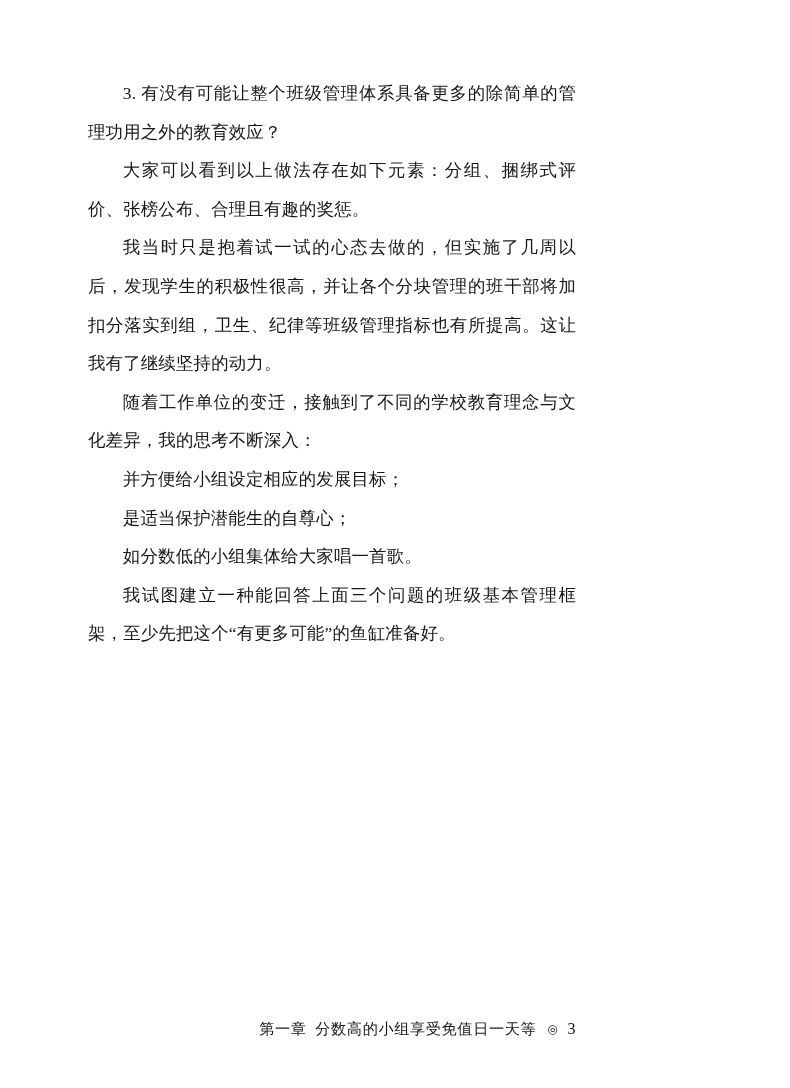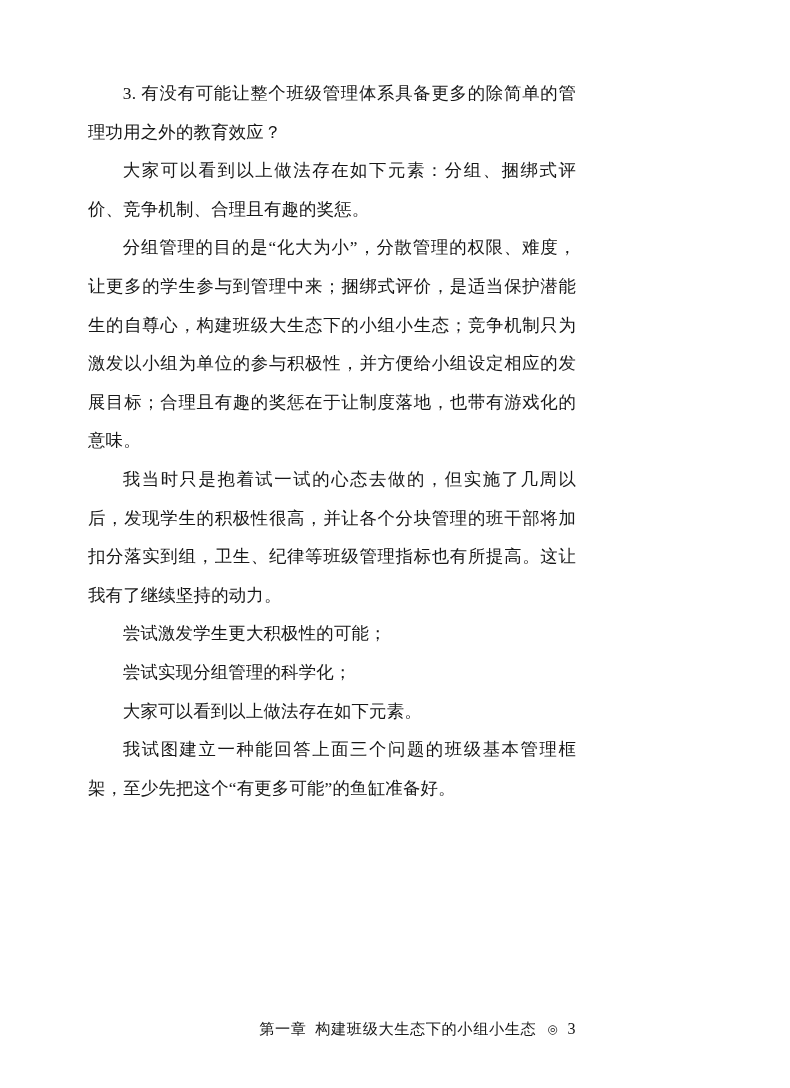--- a/index.html
+++ b/index.html
@@ -63,28 +63,28 @@
     font-size: 16px;
   }
 </style>
 </head>
 <body>
 
 <div class="page">
 
   <div class="body-text">
     <p class="para first">3. 有没有可能让整个班级管理体系具备更多的除简单的管理功用之外的教育效应？</p>
-    <p class="para">大家可以看到以上做法存在如下元素：分组、捆绑式评价、竞争机制、合理且有趣的奖惩。</p>
-    <p class="para">分组管理的目的是“化大为小”，分散管理的权限、难度，让更多的学生参与到管理中来；捆绑式评价，是适当保护潜能生的自尊心，构建班级大生态下的小组小生态；竞争机制只为激发以小组为单位的参与积极性，并方便给小组设定相应的发展目标；合理且有趣的奖惩在于让制度落地，也带有游戏化的意味。</p>
+    <p class="para">大家可以看到以上做法存在如下元素：分组、捆绑式评价、张榜公布、合理且有趣的奖惩。</p>
     <p class="para">我当时只是抱着试一试的心态去做的，但实施了几周以后，发现学生的积极性很高，并让各个分块管理的班干部将加扣分落实到组，卫生、纪律等班级管理指标也有所提高。这让我有了继续坚持的动力。</p>
-    <p class="para">尝试激发学生更大积极性的可能；</p>
-    <p class="para">尝试实现分组管理的科学化；</p>
-    <p class="para">大家可以看到以上做法存在如下元素。</p>
+    <p class="para">随着工作单位的变迁，接触到了不同的学校教育理念与文化差异，我的思考不断深入：</p>
+    <p class="para">并方便给小组设定相应的发展目标；</p>
+    <p class="para">是适当保护潜能生的自尊心；</p>
+    <p class="para">如分数低的小组集体给大家唱一首歌。</p>
     <p class="para">我试图建立一种能回答上面三个问题的班级基本管理框架，至少先把这个“有更多可能”的鱼缸准备好。</p>
   </div>
 
   <div class="footer">
-    <span class="footer-chapter">第一章  构建班级大生态下的小组小生态</span>
+    <span class="footer-chapter">第一章  分数高的小组享受免值日一天等</span>
     <span class="footer-sep">◎</span>
     <span class="footer-page">3</span>
   </div>
 
 </div>
 
 </body></html>

